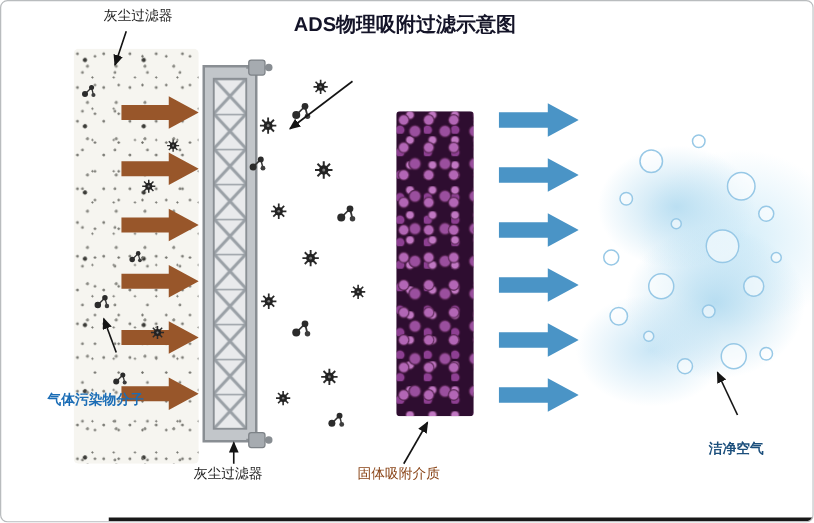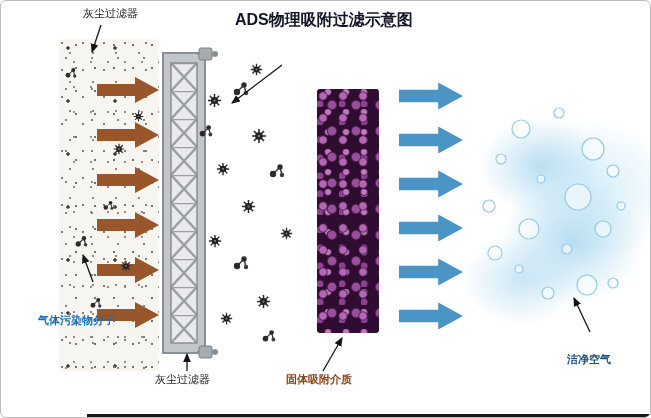--- a/index.html
+++ b/index.html
@@ -38,21 +38,21 @@
     background:
       radial-gradient(ellipse 90px 70px at 45% 30%, rgba(168,214,238,.75), transparent 70%),
       radial-gradient(ellipse 100px 85px at 60% 60%, rgba(168,214,238,.80), transparent 72%),
       radial-gradient(ellipse 80px 60px at 35% 75%, rgba(180,220,242,.70), transparent 75%),
       radial-gradient(ellipse 110px 95px at 70% 40%, rgba(190,228,246,.65), transparent 75%);
   }
   .overlay{position:absolute;left:0;top:0;}
   .lbl{position:absolute;font-size:11px;line-height:1.25;color:#1d1d1d;white-space:nowrap;}
   .title{position:absolute;font-size:16px;font-weight:700;color:#141428;white-space:nowrap;}
   .lbl.gas{color:#1b6db6;font-weight:600;}
-  .lbl.medium{color:#8a4518;font-weight:700;}
+  .lbl.medium{color:#8a4518;font-weight:400;}
   .lbl.cleanair{color:#1c4f7c;font-weight:600;}
   .bottom-rule{position:absolute;left:86px;bottom:0;width:563px;height:3px;background:#181818;}
 </style>
 </head>
 <body>
 
 <div class="canvas">
 
   <div class="cloud"></div>
   <div class="dust-band"></div>

